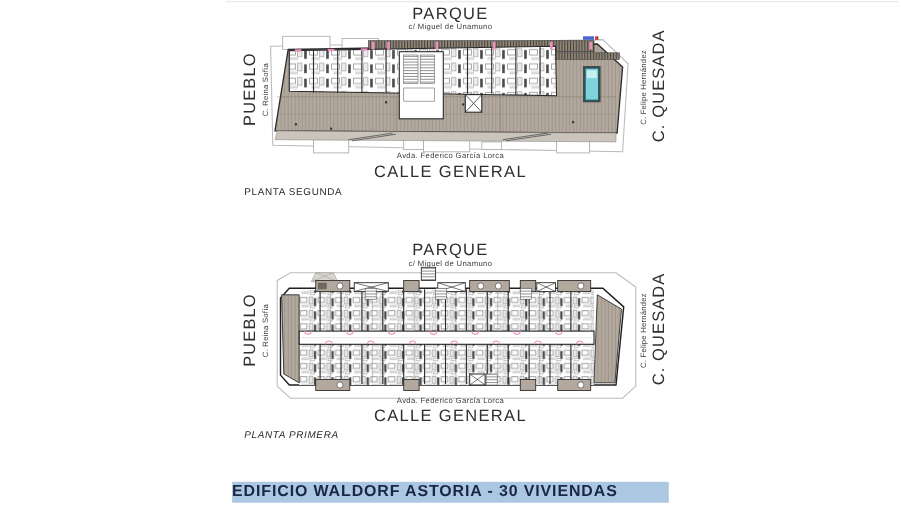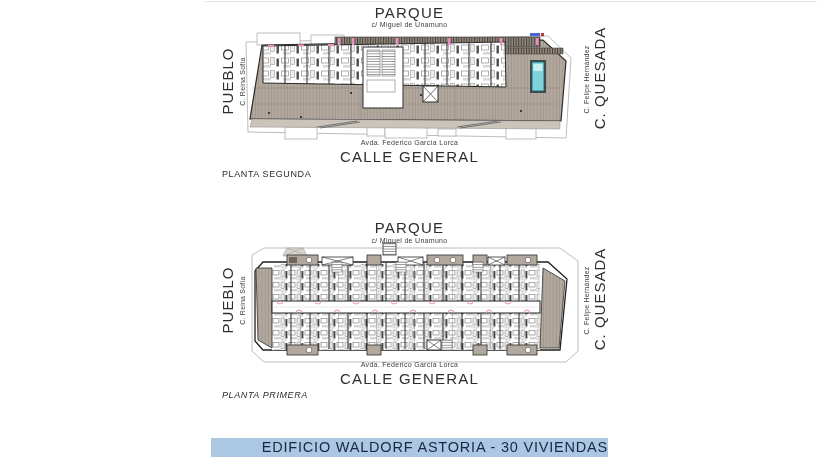--- a/index.html
+++ b/index.html
@@ -11,22 +11,22 @@
   .center-text { left:0; width:819px; text-align:center; white-space:nowrap; }
   .street-title { font-size:15px; letter-spacing:1.2px; color:#2e2e2e; }
   .street-sub   { font-size:7px; letter-spacing:0.3px; color:#3c3c3c; }
   .vlabel { position:absolute; width:120px; text-align:center; white-space:nowrap;
             transform:rotate(-90deg); transform-origin:center center; }
   .v-big { font-size:15px; letter-spacing:1px; color:#2e2e2e; line-height:18px; }
   .v-sub { font-size:7px; letter-spacing:0.2px; color:#3c3c3c; line-height:9px; }
   .plan-name { font-size:9px; letter-spacing:0.6px; color:#2a2a2a; }
   .banner {
     background:var(--banner-bg,#abc7e2); color:var(--banner-text,#1a2744);
-    font-size:14.5px; font-weight:normal; letter-spacing:0.8px;
-    text-align:right; line-height:19px; height:19px;
+    font-size:14.5px; font-weight:bold; letter-spacing:0.8px;
+    text-align:left; line-height:19px; height:19px;
   }
   .faint-top-line { background:#e7e7e7; }
   svg .ol { stroke:var(--outline,#bcbcbc); fill:none; stroke-width:1; }
   svg .white-tab { fill:#ffffff; stroke:#aeaeae; stroke-width:0.8; }
   svg .wl { stroke:var(--wall,#2e2e2e); }
   svg .part { stroke:#2a2a2a; stroke-width:1; }
   svg .part2 { stroke:#8f8f8f; stroke-width:0.5; }
   svg .pinkarc { stroke:var(--door-pink,#ee8fc1); stroke-width:1; fill:none; }
   svg .pinkrect { fill:var(--door-pink,#ee8fc1); }
 </style>

